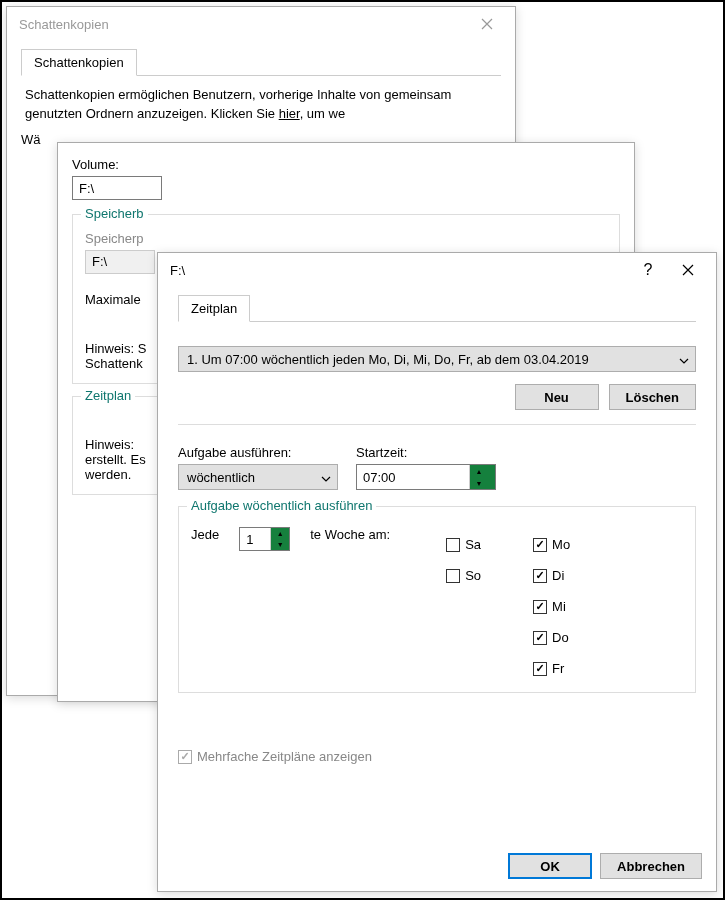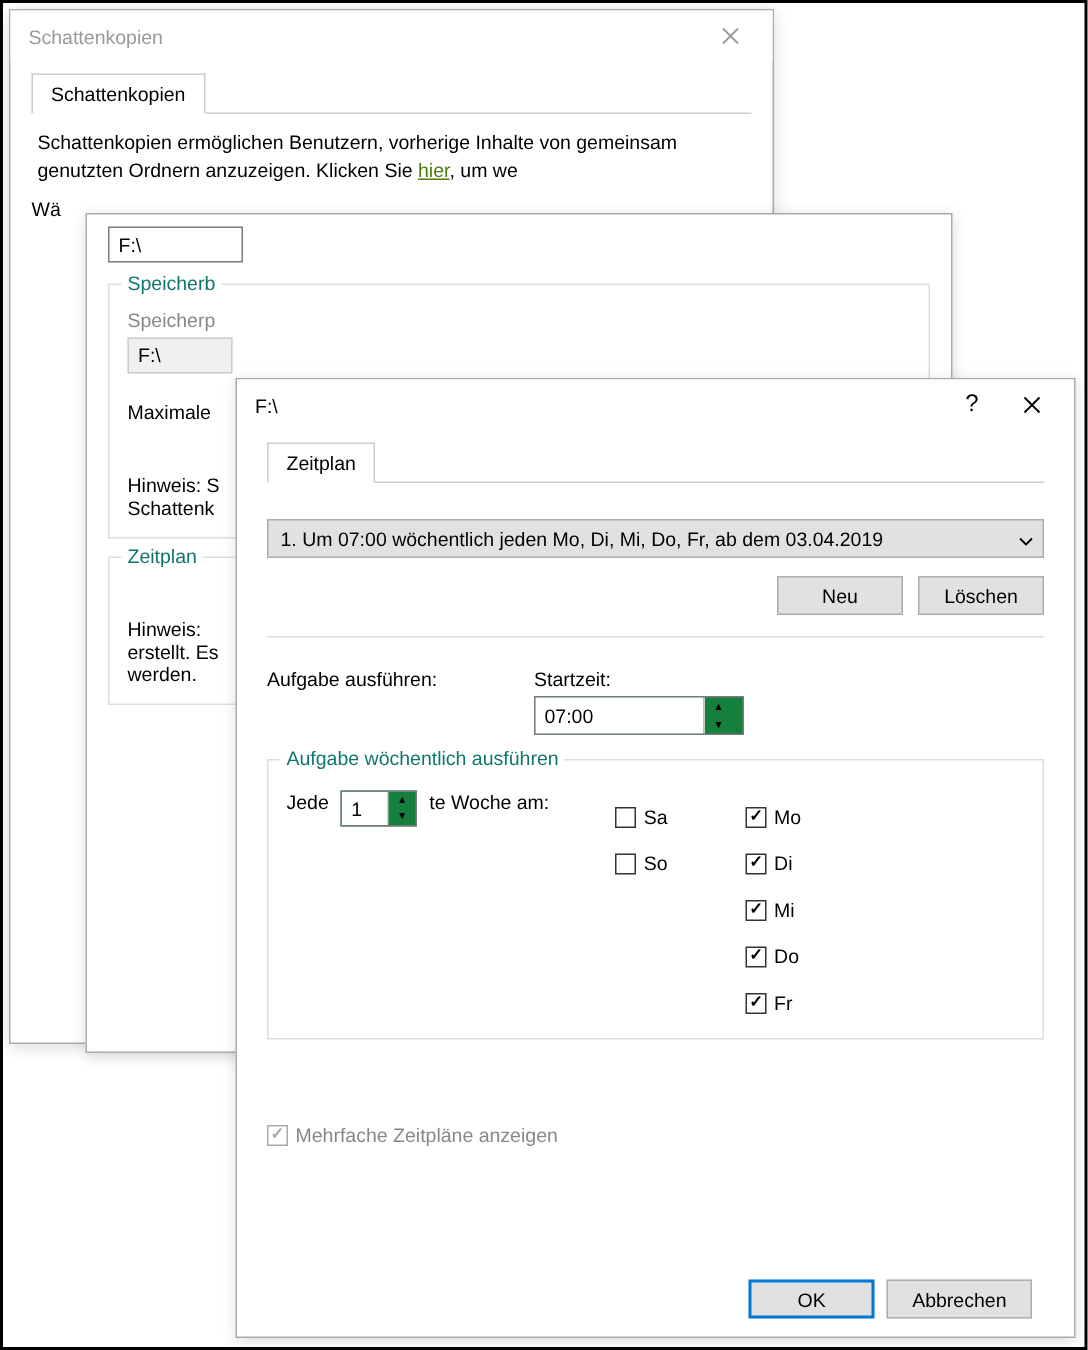--- a/index.html
+++ b/index.html
@@ -13,35 +13,35 @@
     .titlebar-btn { width: 40px; height: 28px; display: flex; align-items: center; justify-content: center; cursor: pointer; }
     .titlebar-btn svg { width: 12px; height: 12px; }
     
     .dialog-body { padding: 8px 14px 14px 14px; }
     
     .tab-strip { display: flex; border-bottom: 1px solid #ccc; margin-bottom: 10px; }
     .tab { padding: 5px 12px; border: 1px solid #ccc; border-bottom: none; background: #fff; margin-bottom: -1px; cursor: pointer; }
     .tab.active { background: #fff; border-bottom: 1px solid #fff; }
     
     .desc-text { margin: 8px 4px; line-height: 1.45; color: #000; }
-    .desc-text a { color: #4d7c0f; text-decoration: underline; cursor: pointer; }
+    .desc-text a { color: #000000; text-decoration: underline; cursor: pointer; }
     
     .label { display: block; margin: 6px 0 4px 0; color: #000; }
     .input-field { width: 100%; height: 24px; border: 1px solid #7a7a7a; padding: 2px 6px; background: #fff; }
     
     .groupbox { border: 1px solid #ddd; padding: 10px 12px 12px 12px; margin: 12px 0; position: relative; }
     .groupbox-title { position: absolute; top: -9px; left: 8px; background: #fff; padding: 0 4px; color: #0f766e; }
     .disabled-text { color: #888; }
     
     .readonly-field { background: #f0f0f0; border: 1px solid #ccc; padding: 3px 6px; height: 24px; }
     
     .dropdown { display: flex; align-items: center; background: #e1e1e1; border: 1px solid #adadad; height: 26px; padding: 0 6px 0 8px; cursor: pointer; gap: 28px; }
     .dropdown-arrow { margin-left: auto; }
     
-    .btn { height: 26px; padding: 0 16px; background: #e1e1e1; border: 1px solid #adadad; cursor: pointer; display: inline-flex; align-items: center; justify-content: center; min-width: 84px; }
+    .btn { height: 26px; padding: 0 16px; background: #e1e1e1; border: 1px solid #adadad; cursor: pointer; display: inline-flex; align-items: center; justify-content: center; min-width: 84px; font-weight: bold; }
     .btn.default { border: 2px solid #0078d7; }
     
     .spinner { display: inline-flex; border: 1px solid #7a7a7a; height: 26px; background: #15803d; }
     .spinner input { border: none; width: 50px; padding: 0 6px; outline: none; }
     .spinner .spin-btns { display: flex; flex-direction: column; border-left: 1px solid #ccc; }
     .spinner .spin-btn { width: 18px; height: 12px; display: flex; align-items: center; justify-content: center; cursor: pointer; font-size: 7px; }
     
     .checkbox-row { display: flex; align-items: center; gap: 5px; margin: 4px 0; cursor: pointer; }
     .checkbox { width: 14px; height: 14px; border: 1px solid #333; display: flex; align-items: center; justify-content: center; background: #fff; }
     .checkbox.checked::after { content: '✓'; font-size: 11px; font-weight: bold; line-height: 1; }
@@ -52,21 +52,21 @@
     
     hr.sep { border: none; border-top: 1px solid #ddd; margin: 14px 0; }
     
     .dlg1 { left: 4px; top: 4px; width: 510px; height: 690px; }
     .dlg2 { left: 55px; top: 140px; width: 578px; height: 560px; }
     .dlg3 { left: 155px; top: 250px; width: 560px; height: 640px; }
     
     .days-grid { display: flex; gap: 52px; margin-top: 6px; }
     .days-col { display: flex; flex-direction: column; gap: 8px; }
     
-    .dlg-footer { position: absolute; bottom: 12px; right: 28px; display: flex; gap: 8px; }
+    .dlg-footer { position: absolute; bottom: 12px; right: 14px; display: flex; gap: 8px; }
   </style>
 </head>
 <body>
 
 <div class="dialog dlg1">
   <div class="titlebar inactive">
     <span class="titlebar-title">Schattenkopien</span>
     <div class="titlebar-buttons">
       <div class="titlebar-btn">
         <svg viewBox="0 0 12 12">
@@ -81,20 +81,21 @@
     </div>
     <div class="desc-text">
       <span>Schattenkopien ermöglichen Benutzern, vorherige Inhalte von gemeinsam genutzten Ordnern anzuzeigen. Klicken Sie </span><a>hier</a><span>, um we</span>
     </div>
     <span class="label">Wä</span>
   </div>
 </div>
 
 <div class="dialog dlg2">
   <div class="dialog-body">
+    <span class="label">Volume:</span>
     <input class="input-field" readonly="" style="width: 90px;" value="F:\">
     
     <div class="groupbox" style="margin-top:14px">
       <span class="groupbox-title">Speicherb</span>
       <span class="label disabled-text">Speicherp</span>
       <div class="readonly-field" style="width:70px">F:\</div>
       <span class="label" style="margin-top:18px">Maximale</span>
       <div style="height:30px"></div>
       <div>
         <span>Hinweis: S</span><br>
@@ -145,36 +146,44 @@
     <div class="row" style="justify-content:flex-end; margin-top:12px">
       <button class="btn">Neu</button>
       <button class="btn">Löschen</button>
     </div>
 
     <hr class="sep">
 
     <div class="row" style="align-items:flex-start; gap:18px">
       <div style="flex:0 0 160px">
         <span class="label">Aufgabe ausführen:</span>
+        <div class="dropdown">
+          <span>wöchentlich</span>
+          <span class="dropdown-arrow">
+            <svg width="10" height="6" viewBox="0 0 10 6">
+                <path d="M1 1 L5 5 L9 1" stroke="#000" stroke-width="1.2" fill="none"></path>
+              </svg>
+          </span>
+        </div>
       </div>
       <div style="flex:0 0 140px">
         <span class="label">Startzeit:</span>
         <div class="spinner" style="width:140px">
           <input style="width: 112px;" value="07:00">
           <div class="spin-btns">
             <div class="spin-btn">▲</div>
             <div class="spin-btn">▼</div>
           </div>
         </div>
       </div>
     </div>
 
     <div class="groupbox" style="margin-top:16px; padding-bottom:12px">
       <span class="groupbox-title">Aufgabe wöchentlich ausführen</span>
-      <div class="row" style="margin-top:10px; align-items:flex-start; gap:8px">
+      <div class="row" style="margin-top:10px; align-items:flex-start; gap:20px">
         <span>Jede</span>
         <div class="spinner" style="height:24px">
           <input style="width: 30px;" value="1">
           <div class="spin-btns">
             <div class="spin-btn">▲</div>
             <div class="spin-btn">▼</div>
           </div>
         </div>
         <span>te Woche am:</span>
 

